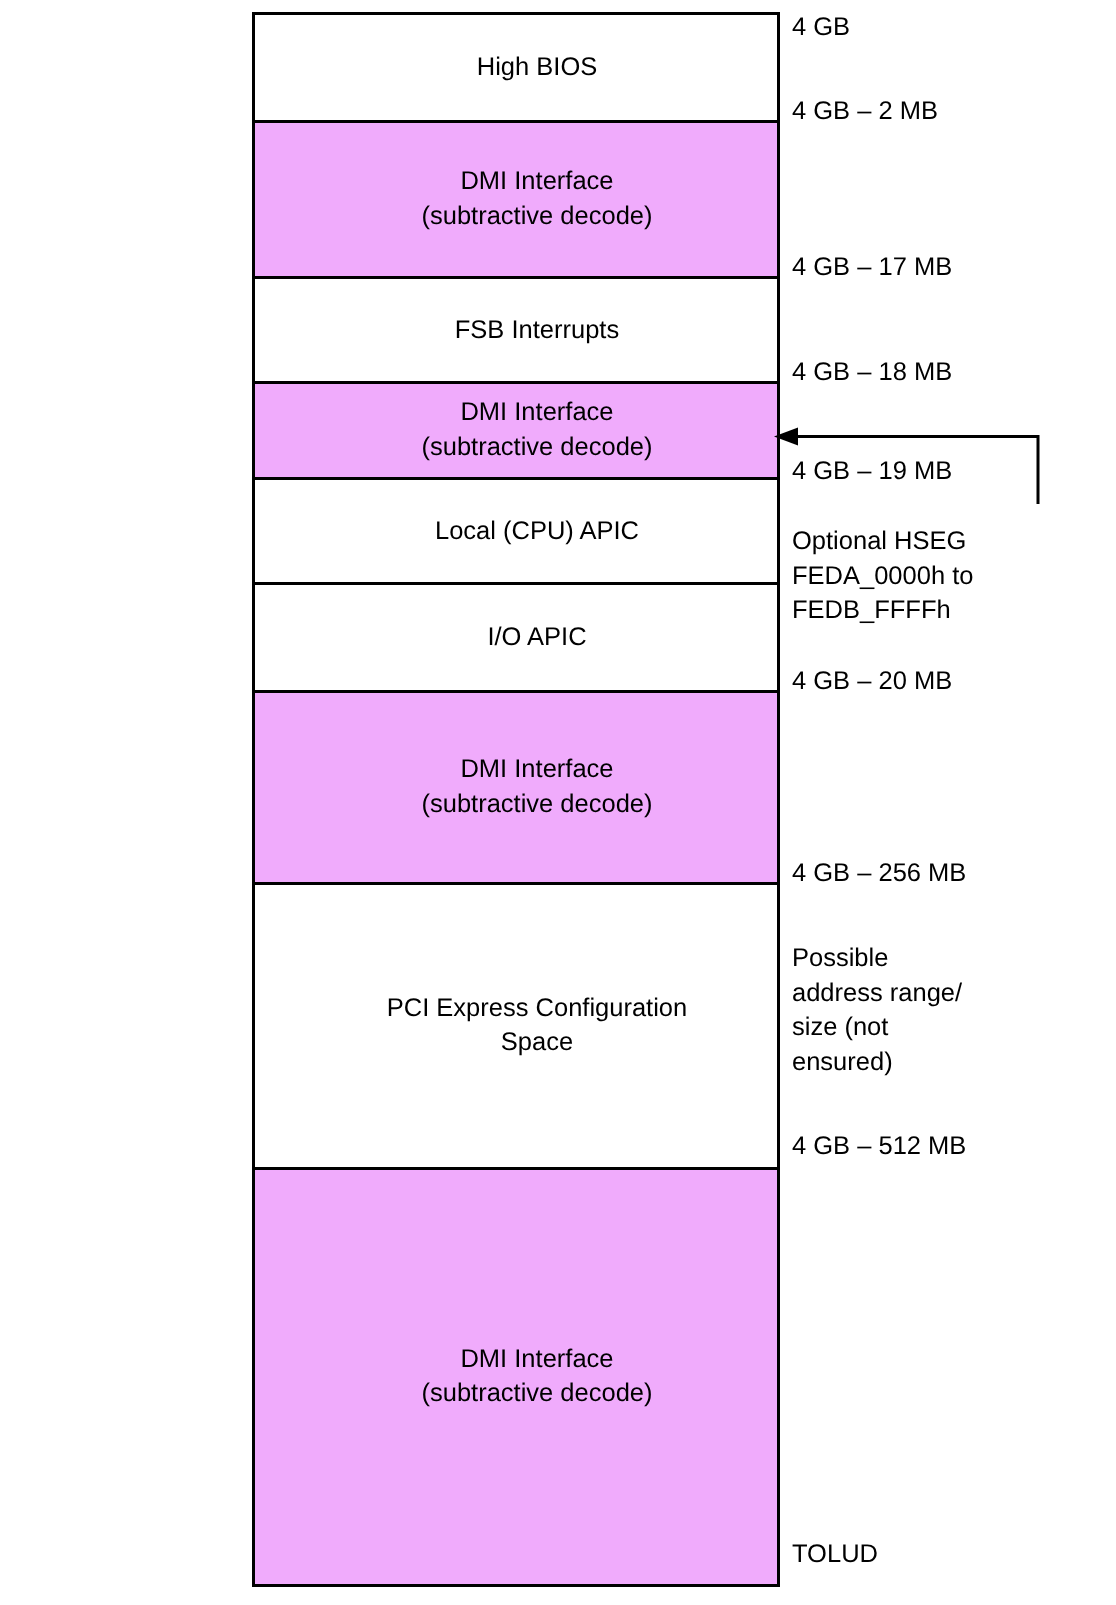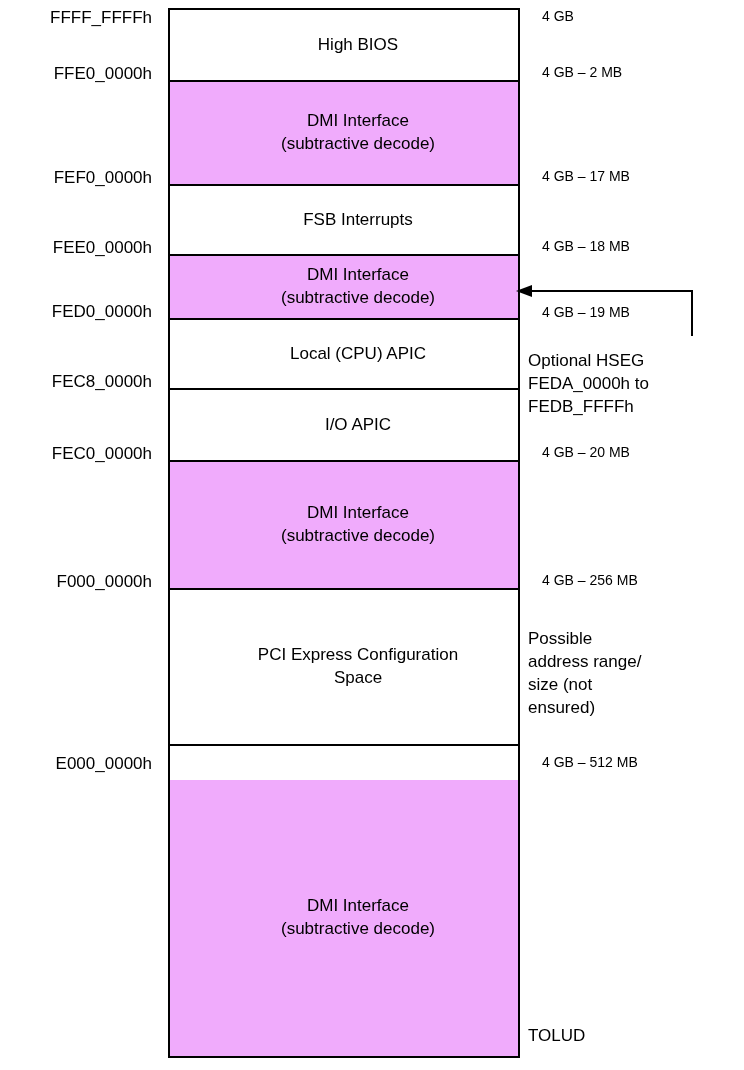--- a/index.html
+++ b/index.html
@@ -81,22 +81,22 @@
   
   .right-labels {
     position: absolute;
     left: 528px;
     top: 0;
     width: 216px;
     height: 1070px;
   }
   .right-labels .size {
     position: absolute;
-    left: 14px;
-    font-size: 14px;
+    left: 0;
+    font-size: 17px;
     white-space: nowrap;
   }
   .right-labels .note {
     position: absolute;
     left: 0;
     width: 200px;
     font-size: 17px;
     line-height: 1.35;
     white-space: pre-line;
   }
@@ -115,31 +115,20 @@
     width: 744px;
     height: 1070px;
     pointer-events: none;
   }
 </style>
 </head>
 <body>
 
 <div id="diagram">
 
-  <div class="left-labels">
-    <div class="addr" style="top:8px;">FFFF_FFFFh</div>
-    <div class="addr" style="top:64px;">FFE0_0000h</div>
-    <div class="addr" style="top:168px;">FEF0_0000h</div>
-    <div class="addr" style="top:238px;">FEE0_0000h</div>
-    <div class="addr" style="top:302px;">FED0_0000h</div>
-    <div class="addr" style="top:372px;">FEC8_0000h</div>
-    <div class="addr" style="top:444px;">FEC0_0000h</div>
-    <div class="addr" style="top:572px;">F000_0000h</div>
-    <div class="addr" style="top:754px;">E000_0000h</div>
-  </div>
 
   <div class="map-column">
     <div class="block plain" style="top:0px;   height:72px;">
       <span class="block-text">High BIOS</span>
     </div>
     <div class="block shaded" style="top:72px;  height:104px;">
       <span class="block-text">DMI Interface
 (subtractive decode)</span>
     </div>
     <div class="block plain" style="top:176px; height:70px;text-align:right;">
@@ -152,21 +141,21 @@
     <div class="block plain" style="top:380px; height:72px;">
       <span class="block-text">I/O APIC</span>
     </div>
     <div class="block plain" style="top:310px; height:70px;">
       <span class="block-text">Local (CPU) APIC</span>
     </div>
     <div class="block shaded" style="top:452px; height:128px;">
       <span class="block-text">DMI Interface
 (subtractive decode)</span>
     </div>
-    <div class="block plain" style="top:580px; height:156px;">
+    <div class="block plain" style="top:580px; height:190px;">
       <span class="block-text">PCI Express Configuration
 Space</span>
     </div>
     <div class="block shaded" style="top:770px; height:276px;">
       <span class="block-text">DMI Interface
 (subtractive decode)</span>
     </div>
   </div>
 
   <div class="right-labels">

